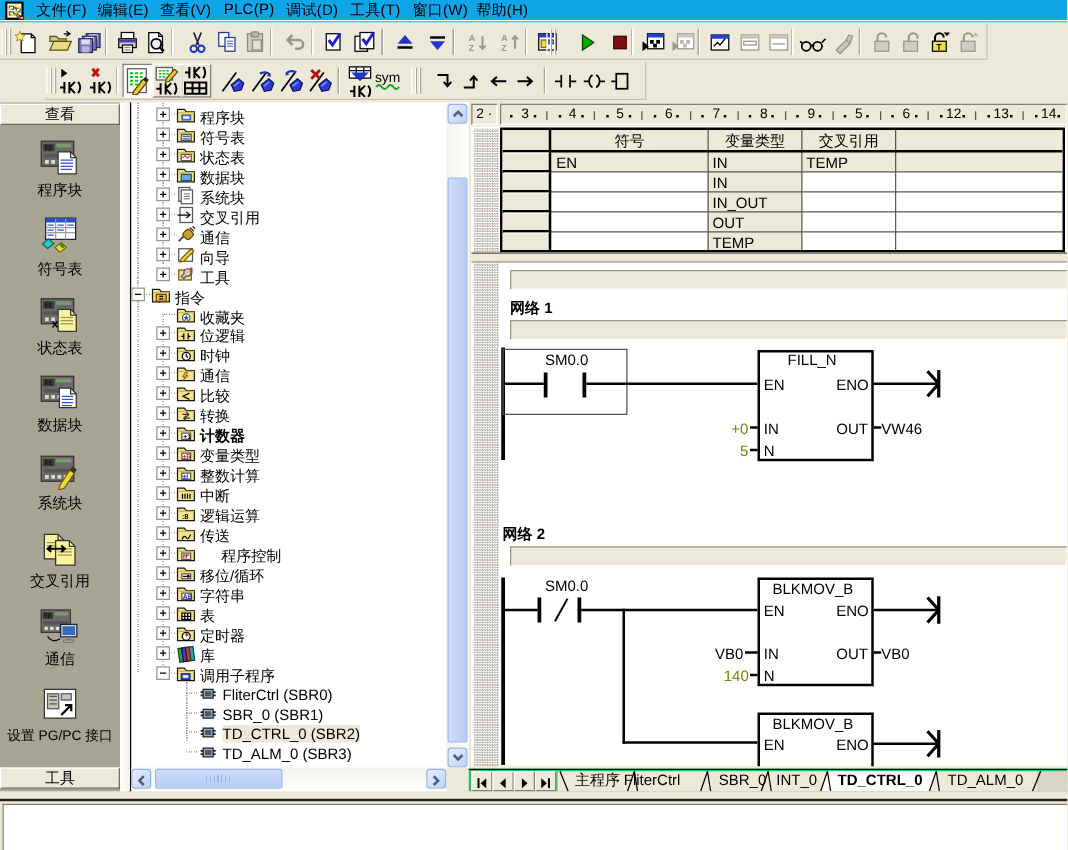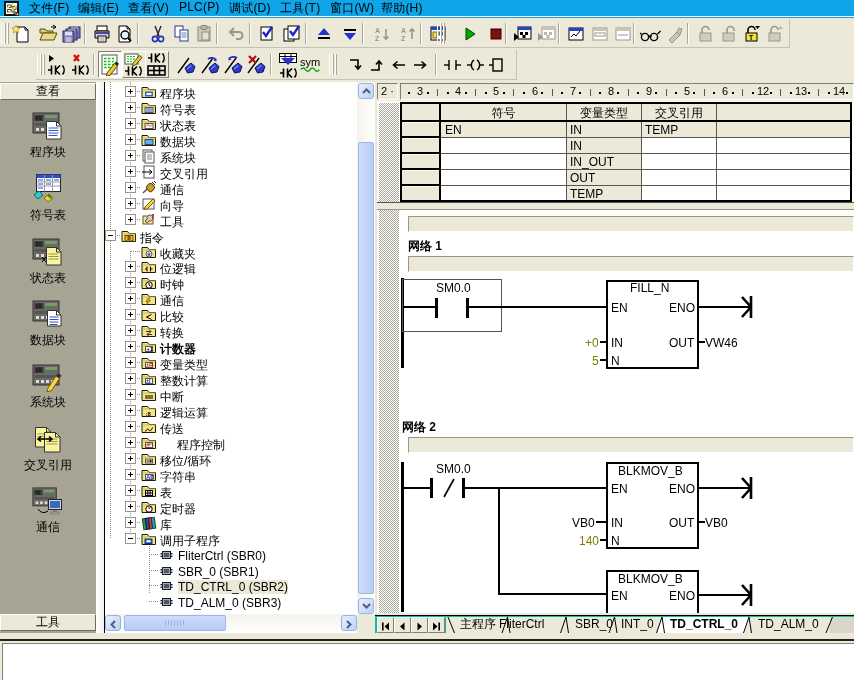--- a/index.html
+++ b/index.html
@@ -41,21 +41,21 @@
 #canvas { position:absolute; left:2px; top:19px; width:477px; height:512px; background:#fff; overflow:hidden; }
 .hatch { position:absolute; background:#fff;
  background-image:repeating-conic-gradient(#aaa79b 0% 25%, transparent 0% 50%);
  background-size:2px 2px; }
 .inset { position:absolute; background:#ece9d8; border-top:1px solid #9a9686; border-left:1px solid #9a9686; border-bottom:1px solid #fff; border-right:1px solid #fff; }
 .netlabel { position:absolute; font-weight:bold; font-size:12px; white-space:nowrap; }
 .lwire { position:absolute; background:#000; }
 .lbox { position:absolute; border:2px solid #000; background:#fff; }
 .ltext { position:absolute; font-size:12px; white-space:nowrap; }
 .olive { color:#7f7c00; }
-#tabbar { position:absolute; left:0px; top:533px; width:479px; height:18px; background:#14b8a6; border-top:1px solid #000; overflow:hidden; }
+#tabbar { position:absolute; left:0px; top:533px; width:479px; height:18px; background:#22c55e; border-top:1px solid #000; overflow:hidden; }
 .tabnav { position:absolute; top:1px; width:17px; height:16px; background:#ece9d8; border-top:1px solid #fff; border-left:1px solid #fff; border-right:1px solid #808075; border-bottom:1px solid #808075; }
 .tabnav svg { display:block; margin:4px auto 0; }
 .tab { position:absolute; top:0px; height:18px; line-height:17px; font-size:12px; white-space:nowrap; text-align:center; }
 #blackline { position:absolute; left:0; top:639px; width:854px; height:2px; background:#23231c; }
 #output { position:absolute; left:2px; top:643px; width:852px; height:37px; background:#fff; border-top:1px solid #808075; border-left:1px solid #808075; }
 </style></head>
 <body>
 <div id="app">
 <div id="menubar">
 <span class="mi" style="left:3px; top:1px;"><svg width="18" height="17" viewBox="0 0 18 17">
@@ -708,20 +708,36 @@
           </g>
           <g transform="translate(16,14)">
             <rect x="0.5" y="0.5" width="13" height="10" fill="#c8d8e8" stroke="#223"></rect>
             <rect x="2" y="2" width="10" height="7" fill="#3a6ab8"></rect>
             <rect x="5" y="11" width="4" height="2" fill="#888"></rect>
             <rect x="3" y="13" width="8" height="2" fill="#aaa" stroke="#555" stroke-width="0.5"></rect>
           </g>
           <path d="M6 24 q4 6 10 2" stroke="#000" fill="none"></path>
         </svg>
         <div style="margin-top:2px; white-space:nowrap;">通信</div>
+      </div>
+<div class="navitem" style="top:465px;">
+        <svg width="32" height="32" viewBox="0 0 32 32">
+          <rect x="3.5" y="4.5" width="25" height="23" fill="#fff" stroke="#333"></rect>
+          <g fill="#c8c5ba" stroke="#555">
+            <rect x="6" y="8" width="9" height="12"></rect>
+            <rect x="17" y="8" width="8" height="5"></rect>
+          </g>
+          <g stroke="#555">
+            <line x1="7.5" y1="10" x2="13.5" y2="10"></line>
+            <line x1="7.5" y1="13" x2="13.5" y2="13"></line>
+            <line x1="7.5" y1="16" x2="13.5" y2="16"></line>
+          </g>
+          <path d="M17 25 l8 -8 M25 22 v-5 h-5" stroke="#000" stroke-width="1.8" fill="none"></path>
+        </svg>
+        <div style="margin-top:2px;font-size:11px; white-space:nowrap;">设置 PG/PC 接口</div>
       </div>
 <div class="navhdr" style="top:532px;">工具</div>
 </div>
 <div id="treepanel">
 <div style="position:absolute; left:0; top:0; width:250px; height:530px; overflow:hidden;">
 <div style="position:absolute; left:5px; top:0px; width:1px; height:153px; background:repeating-linear-gradient(180deg,#888 0 1px,transparent 1px 2px);"></div>
 <div style="position:absolute; left:25px; top:0px; width:1px; height:130px; background:repeating-linear-gradient(180deg,#888 0 1px,transparent 1px 2px);"></div>
 <div style="position:absolute; left:5px; top:153px; width:1px; height:303px; background:repeating-linear-gradient(180deg,#888 0 1px,transparent 1px 2px);"></div>
 <div style="position:absolute; left:25px; top:169px; width:1px; height:287px; background:repeating-linear-gradient(180deg,#888 0 1px,transparent 1px 2px);"></div>
 <div style="position:absolute; left:44px; top:456px; width:1px; height:55px; background:repeating-linear-gradient(180deg,#888 0 1px,transparent 1px 2px);"></div>

